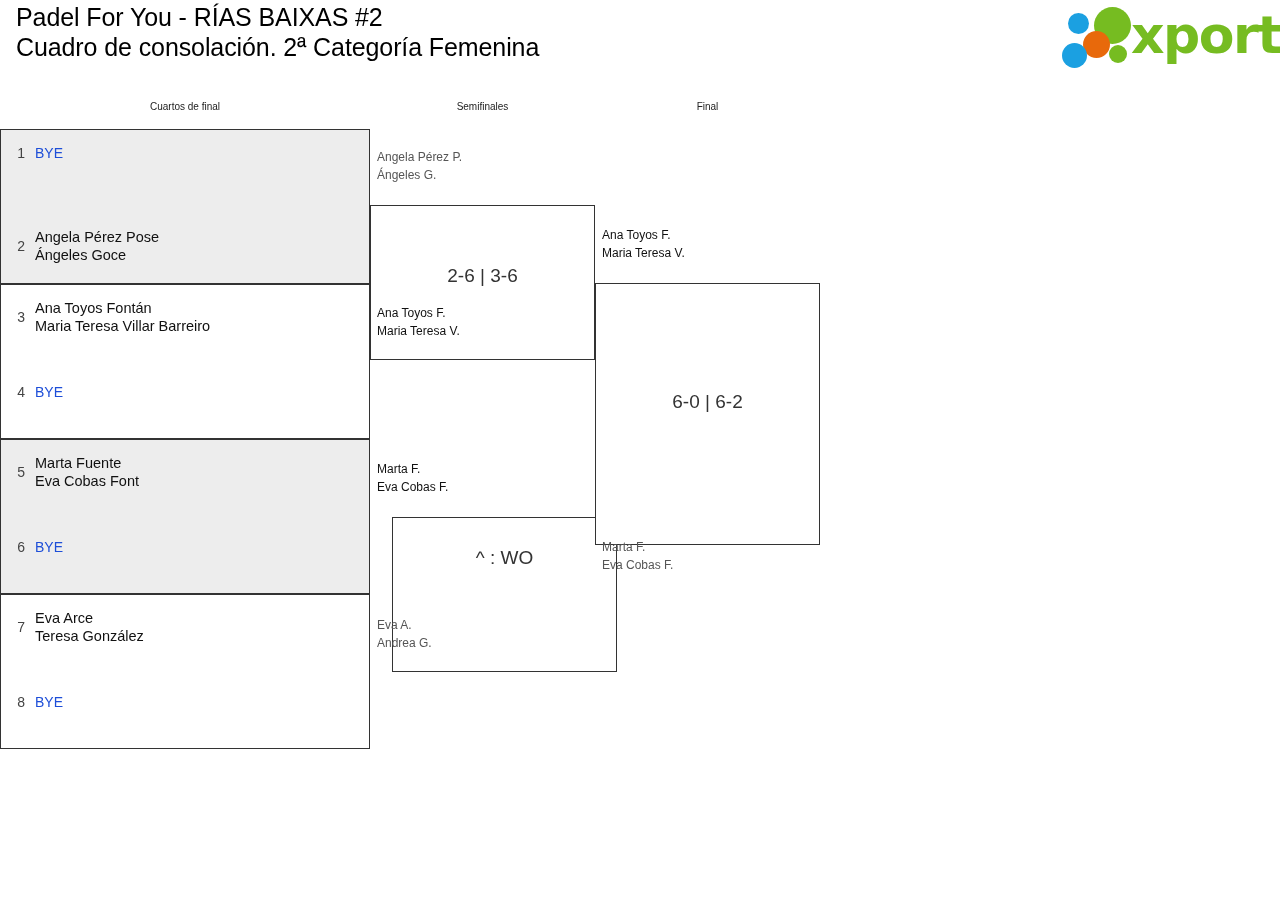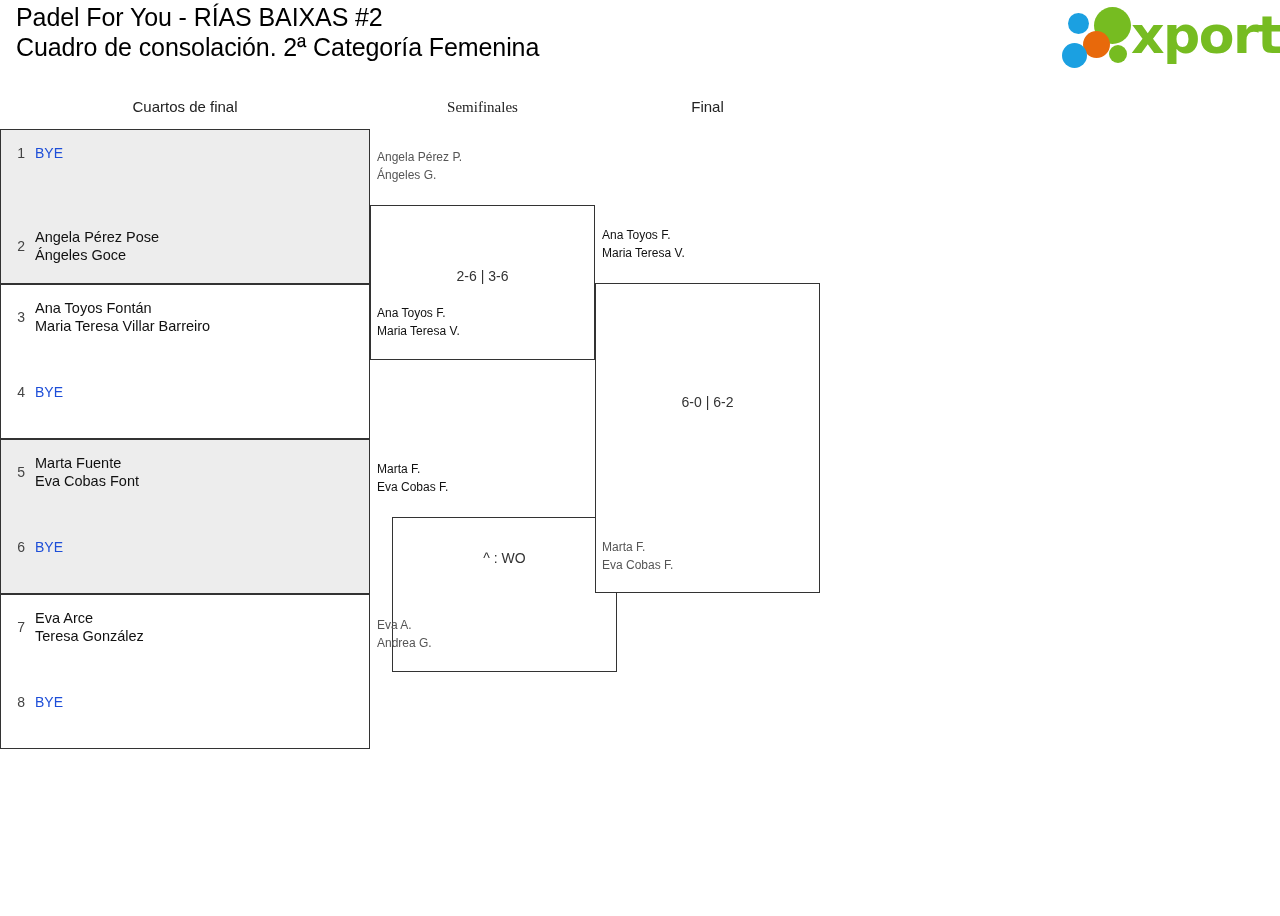--- a/index.html
+++ b/index.html
@@ -60,28 +60,28 @@
     line-height: 52px;
     font-weight: 700;
     color: #76bc21;
     letter-spacing: -1.5px;
     font-family: "DejaVu Sans", sans-serif;
   }
 
   
   .col-head {
     position: absolute;
-    font-size: 15px;
+    font-size: 10px;
     line-height: 18px;
     color: #222222;
     text-align: center;
     top: 98px;
   }
   #head-qf { left: 0px;   width: 370px; }
-  #head-sf { left: 370px; width: 225px; font-family: Liberation Serif, serif; }
+  #head-sf { left: 370px; width: 225px; }
   #head-f  { left: 595px; width: 225px; }
 
   
   #bracket {
     position: absolute;
     left: 0;
     top: 0;
     width: 1280px;
     height: 916px;
   }
@@ -137,37 +137,37 @@
   
   .sf {
     left: 370px;
     width: 225px;
     height: 155px;
   }
   
   .fin {
     left: 595px;
     width: 225px;
-    height: 310px;
+    height: 262px;
   }
 
   .adv {
     position: absolute;
     font-size: 12px;
     line-height: 18px;
     white-space: nowrap;
   }
   .adv.winner { color: #111111; }
   .adv.loser  { color: #555555; }
 
   .score {
     position: absolute;
     width: 100%;
     text-align: center;
-    font-size: 14px;
+    font-size: 19px;
     line-height: 18px;
     color: #333333;
   }
 </style>
 </head>
 <body>
 
 <div id="header">
 
   <div id="title-block">

